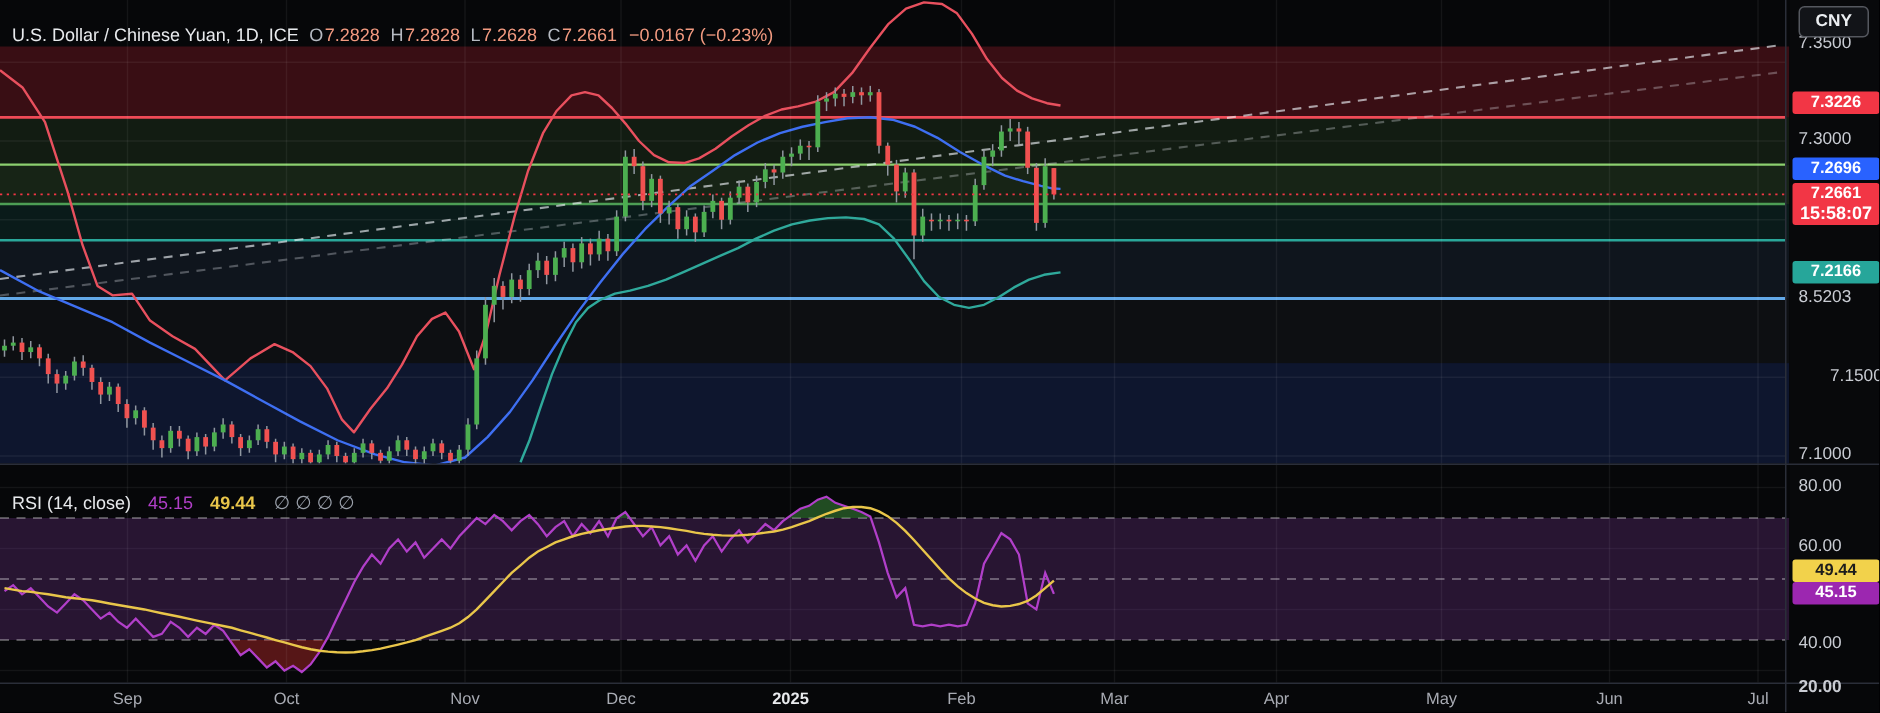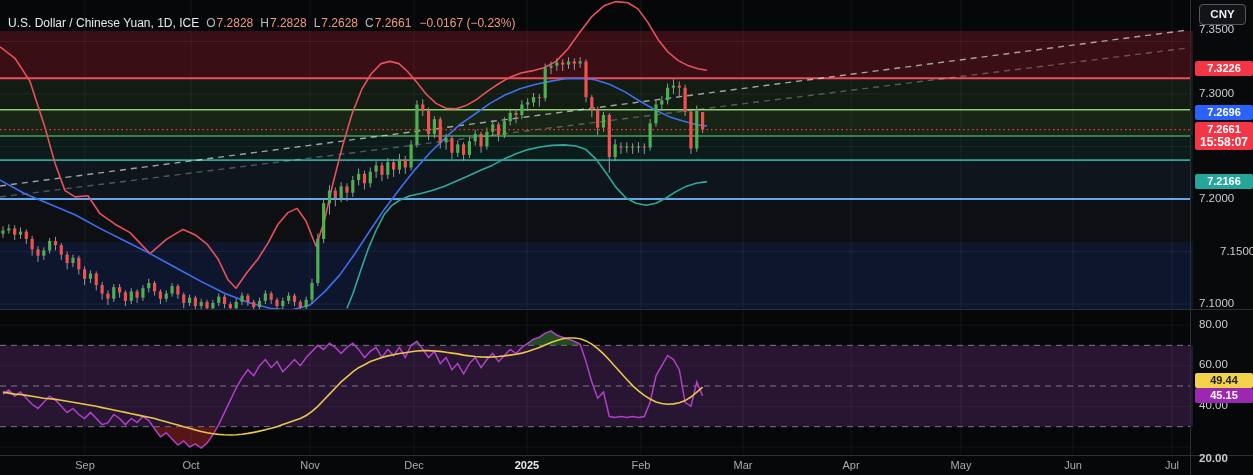--- a/index.html
+++ b/index.html
@@ -343,32 +343,38 @@
       <text x="961" y="469" text-anchor="middle" fill="#a8abb3" font-size="11px" font-family="Liberation Sans, sans-serif" font-weight="400">May</text>
       <text x="1073" y="469" text-anchor="middle" fill="#a8abb3" font-size="11px" font-family="Liberation Sans, sans-serif" font-weight="400">Jun</text>
       <text x="1172" y="469" text-anchor="middle" fill="#a8abb3" font-size="11px" font-family="Liberation Sans, sans-serif" font-weight="400">Jul</text>
     </svg>
 
   <div class="legend" style="left:8px;top:5px;">
     <span class="t">U.S. Dollar / Chinese Yuan, 1D, ICE</span><span class="k">O</span><span class="v val-c" style="color: rgb(242, 154, 128);">7.2828</span><span class="k">H</span><span class="v val-c" style="color: rgb(242, 154, 128);">7.2828</span><span class="k">L</span><span class="v val-c" style="color: rgb(242, 154, 128);">7.2628</span><span class="k">C</span><span class="v val-c" style="color: rgb(242, 154, 128);">7.2661</span><span class="v val-c" style="margin-left: 8px; color: rgb(242, 154, 128);">−0.0167 (−0.23%)</span>
   </div>
 
 
+  <div class="legend" style="left:8px;top:316px;">
+    <span class="t">RSI (14, close)</span>
+    <span class="v val-rsi1" style="margin-left: 8px; color: rgb(177, 63, 201);">45.15</span>
+    <span class="v val-rsi2" style="margin-left: 8px; font-weight: 700; color: rgb(233, 198, 74);">49.44</span>
+    <span class="v" style="margin-left:9px;color:#9aa0aa;font-size:12.5px;">∅  ∅  ∅  ∅</span>
+  </div>
 
   <div class="axis-col">
     <button class="cny-btn">CNY</button>
     <div id="axis-items">
         <div class="ax-label" style="top: 23px;">7.3500</div>
         <div class="ax-label" style="top: 87px;">7.3000</div>
-        <div class="ax-label" style="top: 192px;">7.2000</div>
+        <div class="ax-label" style="top: 192px;">8.5203</div>
         <div class="ax-label" style="top: 245px; margin-left: 21px;">7.1500</div>
         <div class="ax-label" style="top: 297px;">7.1000</div>
         <div class="ax-label" style="top: 318px;">80.00</div>
         <div class="ax-label" style="top: 358px;">60.00</div>
-        <div class="ax-label" style="top: 399px;">40.00</div>
+        <div class="ax-label" style="top: 423px;">40.00</div>
         <div class="ax-label" style="top: 452px; font-weight: bold;">20.00</div>
         <div class="badge" style="background: rgb(242, 54, 69); color: rgb(255, 255, 255); top: 61px;">7.3226</div>
         <div class="badge" style="background: rgb(41, 98, 255); color: rgb(255, 255, 255); top: 105px;">7.2696</div>
         <div class="badge" style="background: rgb(242, 54, 69); color: rgb(255, 255, 255); top: 122px;">7.2661<span class="sub">15:58:07</span></div>
         <div class="badge" style="background: rgb(38, 166, 154); color: rgb(255, 255, 255); top: 174px;">7.2166</div>
         <div class="badge" style="background: rgb(242, 210, 75); color: rgb(28, 28, 28); top: 373px;">49.44</div>
         <div class="badge" style="background: rgb(156, 39, 176); color: rgb(255, 255, 255); top: 388px;">45.15</div>
       </div>
   </div>
 

